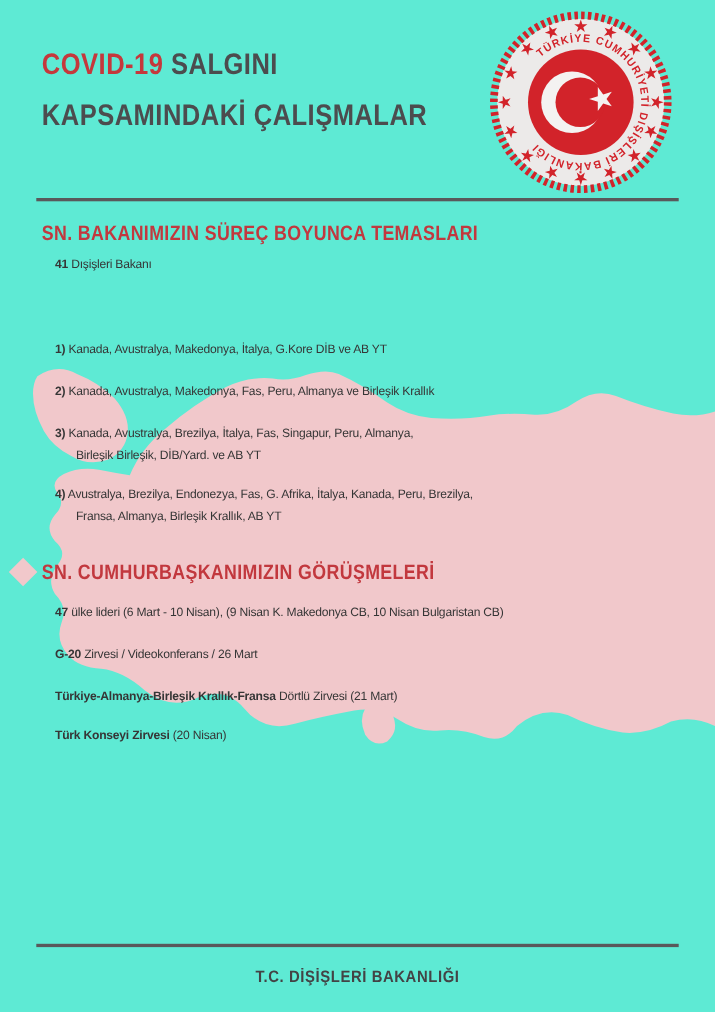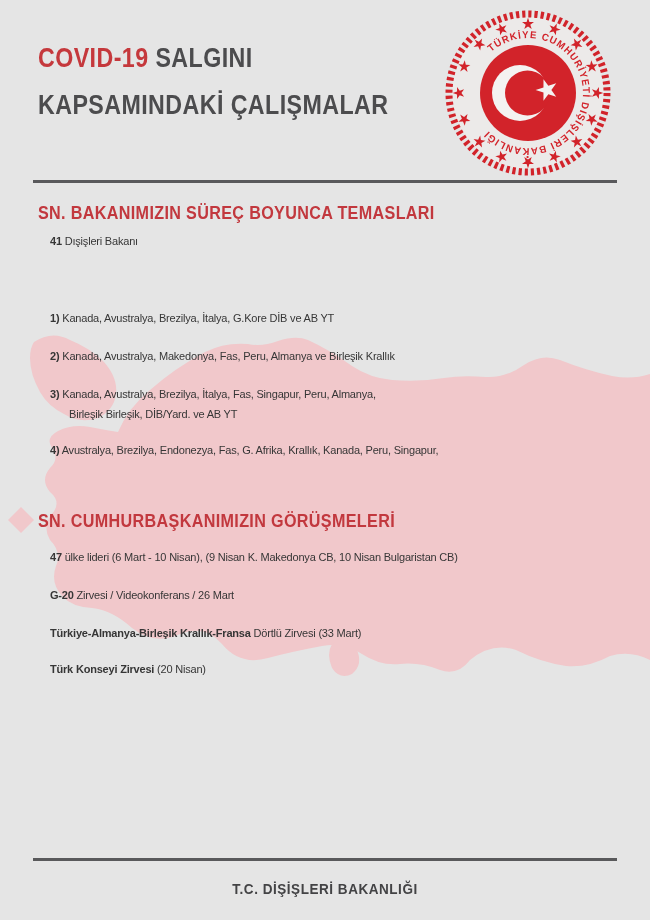--- a/index.html
+++ b/index.html
@@ -1,20 +1,20 @@
 <!DOCTYPE html>
 <html><head>
 <meta charset="utf-8">
 <style>
   html,body{margin:0;padding:0;}
   .page{
     position:relative;
     width:650px;
     height:920px;
-    background:#e5e5e5;
+    background:#5eead4;
     overflow:hidden;
     font-family:"Liberation Sans", sans-serif;
   }
   .map-layer{position:absolute;left:0;top:0;z-index:0;}
   .content{position:absolute;left:0;top:0;width:650px;height:920px;z-index:1;}
 
   .title{position:absolute;left:38px;top:44px;}
   .title-line{
     font-size:27px;font-weight:bold;color:#4c4c4e;
     letter-spacing:0.5px;line-height:28px;margin:0 0 19px 0;
@@ -135,35 +135,35 @@
       <use href="#star5" transform="translate(106 83) rotate(-18) scale(1.9)" fill="#f4f2f1"></use>
     </svg>
 
     <div class="rule rule-top"></div>
 
     <h2 class="sec-title sec1-title">SN. BAKANIMIZIN SÜREÇ BOYUNCA TEMASLARI</h2>
 
     <p class="line" style="top:231px"><span class="b">41</span><span> Dışişleri Bakanı</span></p>
 
 
-    <p class="line" style="top:308px"><span class="b">1)</span><span> Kanada, Avustralya, Brezilya, İtalya, G.Kore DİB ve AB YT</span></p>
+    <p class="line" style="top:308px"><span class="b">1)</span><span> Kanada, Avustralya, Makedonya, İtalya, G.Kore DİB ve AB YT</span></p>
 
     <p class="line" style="top:346px"><span class="b">2)</span><span> Kanada, Avustralya, Makedonya, Fas, Peru, Almanya ve Birleşik Krallık</span></p>
 
     <p class="line" style="top:384px"><span class="b">3)</span><span> Kanada, Avustralya, Brezilya, İtalya, Fas, Singapur, Peru, Almanya,</span><br><span>Birleşik Birleşik, DİB/Yard. ve AB YT</span></p>
 
-    <p class="line" style="top:440px"><span class="b">4)</span><span> Avustralya, Brezilya, Endonezya, Fas, G. Afrika, Krallık, Kanada, Peru, Singapur,</span><br></p>
+    <p class="line" style="top:440px"><span class="b">4)</span><span> Avustralya, Brezilya, Endonezya, Fas, G. Afrika, İtalya, Kanada, Peru, Brezilya,</span><br><span>Fransa, Almanya, Birleşik Krallık, AB YT</span></p>
 
     <h2 class="sec-title sec2-title">SN. CUMHURBAŞKANIMIZIN GÖRÜŞMELERİ</h2>
 
     <p class="line" style="top:547px"><span class="b">47</span><span> ülke lideri (6 Mart - 10 Nisan), (9 Nisan K. Makedonya CB, 10 Nisan Bulgaristan CB)</span></p>
 
     <p class="line" style="top:585px"><span class="b">G-20</span><span> Zirvesi / Videokonferans / 26 Mart</span></p>
 
-    <p class="line" style="top:623px"><span class="b">Türkiye-Almanya-Birleşik Krallık-Fransa</span><span> Dörtlü Zirvesi (33 Mart)</span></p>
+    <p class="line" style="top:623px"><span class="b">Türkiye-Almanya-Birleşik Krallık-Fransa</span><span> Dörtlü Zirvesi (21 Mart)</span></p>
 
     <p class="line" style="top:659px"><span class="b">Türk Konseyi Zirvesi</span><span> (20 Nisan)</span></p>
 
     <div class="rule rule-bottom"></div>
     <p class="footer-label">T.C. DİŞİŞLERİ BAKANLIĞI</p>
 
   </div>
 </div>
 
 </body></html>

